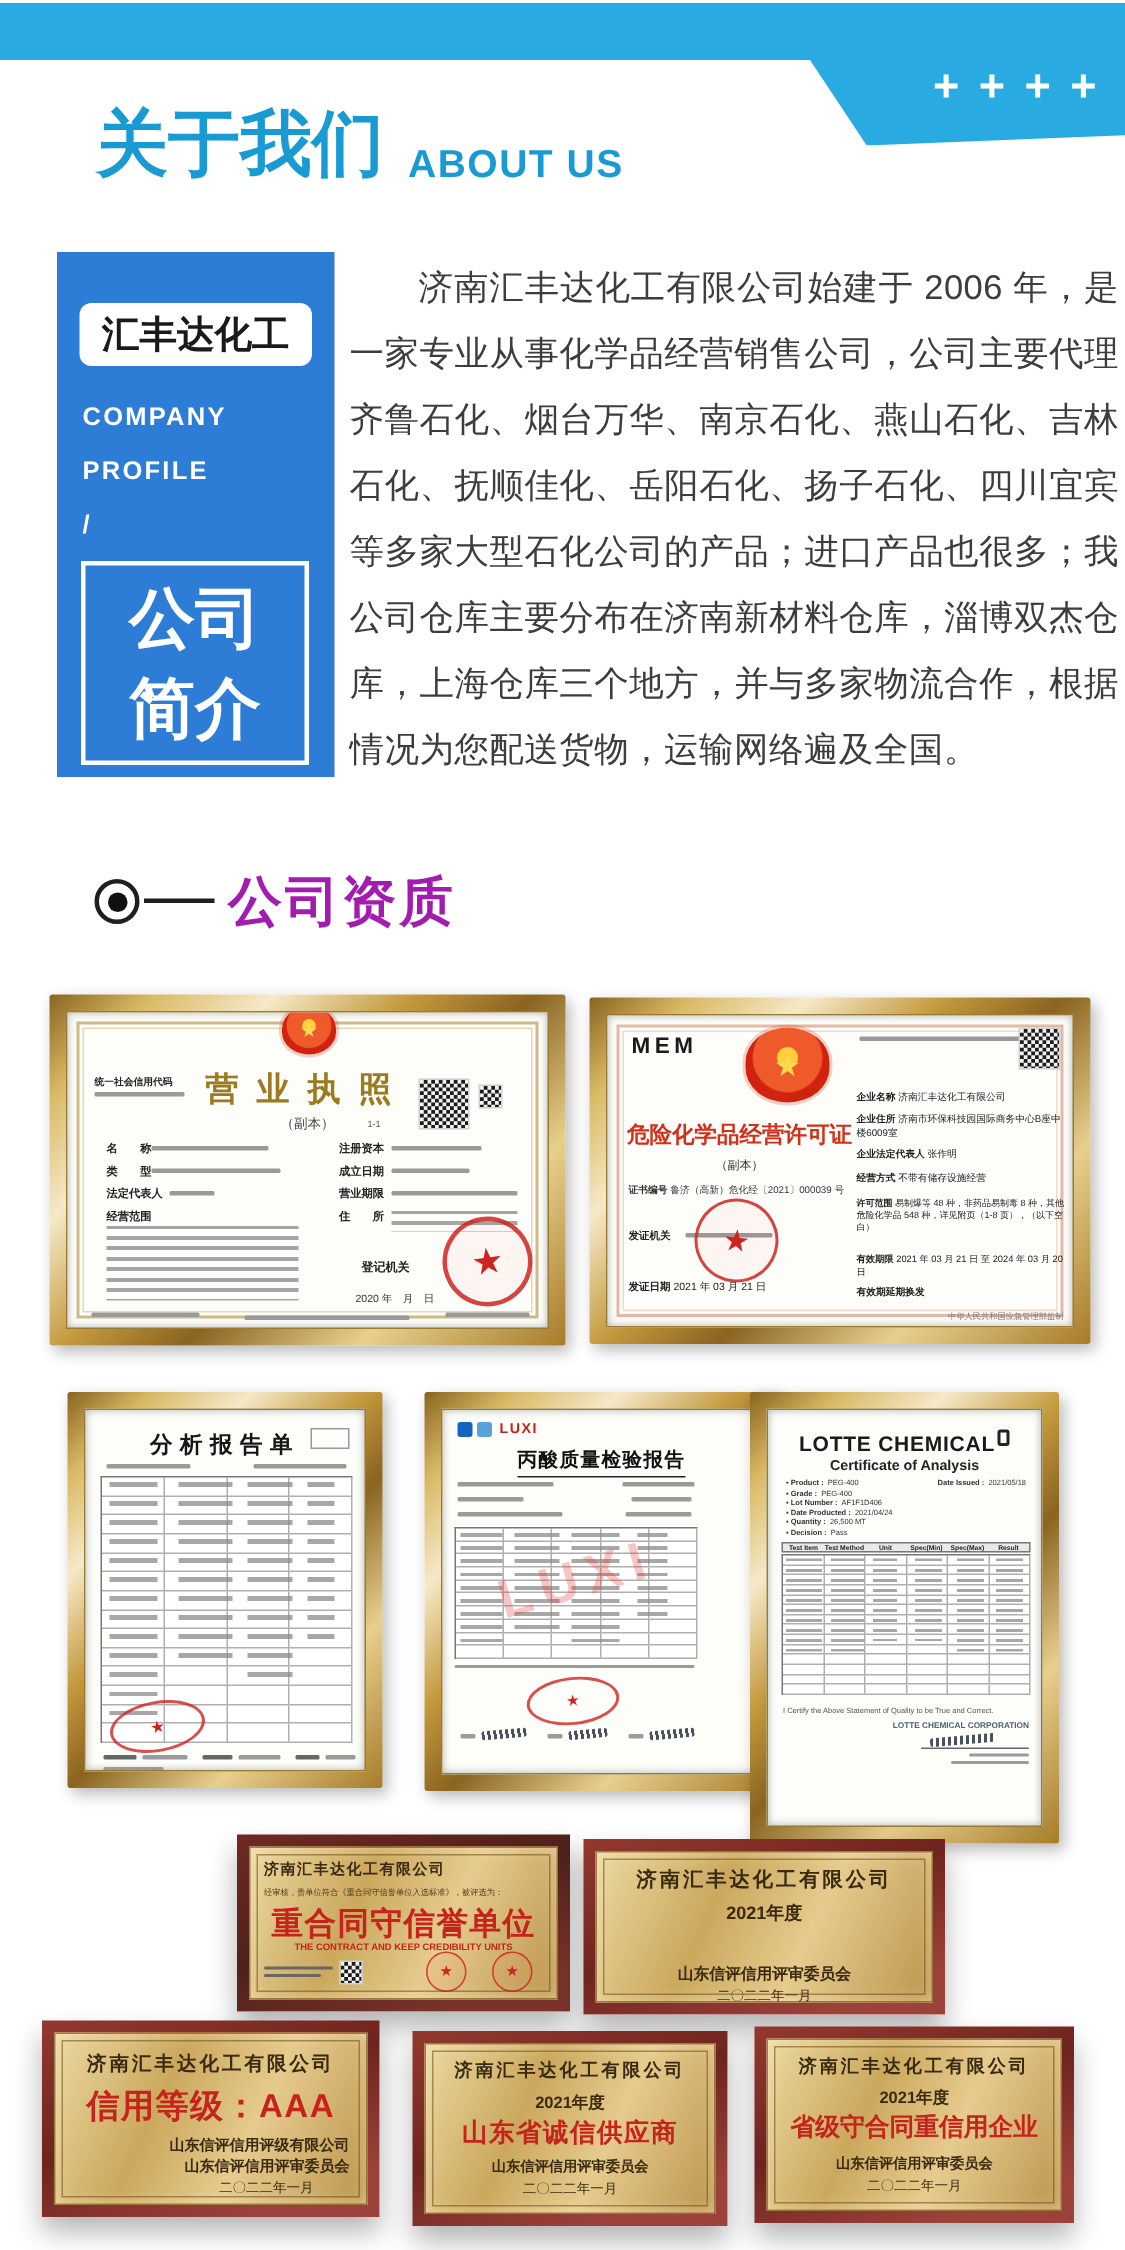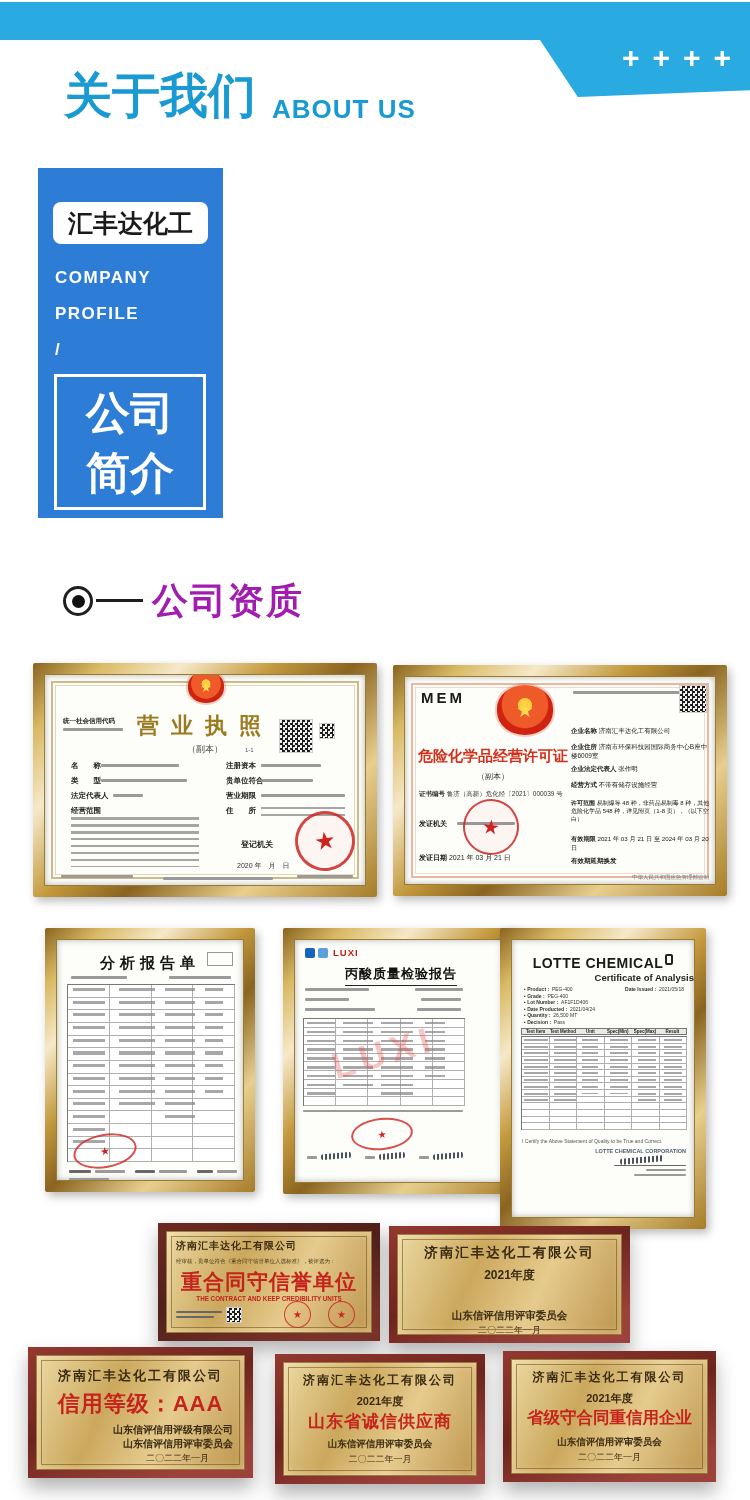--- a/index.html
+++ b/index.html
@@ -86,20 +86,21 @@
   <section class="profile-box">
     <div class="badge">汇丰达化工</div>
     <div class="en" style="top:100px">COMPANY</div>
     <div class="en" style="top:136px">PROFILE</div>
     <div class="en" style="top:172px">/</div>
     <div class="intro-frame">
       <div>公司</div>
       <div>简介</div>
     </div>
   </section>
+  <p class="about-text">济南汇丰达化工有限公司始建于 2006 年，是一家专业从事化学品经营销售公司，公司主要代理齐鲁石化、烟台万华、南京石化、燕山石化、吉林石化、抚顺佳化、岳阳石化、扬子石化、四川宜宾等多家大型石化公司的产品；进口产品也很多；我公司仓库主要分布在济南新材料仓库，淄博双杰仓库，上海仓库三个地方，并与多家物流合作，根据情况为您配送货物，运输网络遍及全国。</p>
 
   <span class="bullseye">
       <span class="dot"></span>
     </span>
   <span class="dash"></span>
   <h2 class="sec-title">公司资质</h2>
 
   <div class="gold-frame" style="left:33px;top:663px;width:344px;height:234px">
     <div class="doc">
       <div class="cert-border"></div>
@@ -116,21 +117,21 @@
       <div class="tl" style="left:56px;top:89px;width:78px"></div>
       <div class="abs lbl" style="left:26px;top:101px;font-size:7.5px">类　　型</div>
       <div class="tl" style="left:56px;top:104px;width:86px"></div>
       <div class="abs lbl" style="left:26px;top:116px;font-size:7.5px">法定代表人</div>
       <div class="tl" style="left:68px;top:119px;width:30px"></div>
       <div class="abs lbl" style="left:26px;top:131px;font-size:7.5px">经营范围</div>
       <div class="tblock" style="left:26px;top:142px;width:128px;height:50px"></div>
 
       <div class="abs lbl" style="left:181px;top:86px;font-size:7.5px">注册资本</div>
       <div class="tl" style="left:216px;top:89px;width:60px"></div>
-      <div class="abs lbl" style="left:181px;top:101px;font-size:7.5px">贵单位符合</div>
+      <div class="abs lbl" style="left:181px;top:101px;font-size:7.5px">成立日期</div>
       <div class="tl" style="left:216px;top:104px;width:52px"></div>
       <div class="abs lbl" style="left:181px;top:116px;font-size:7.5px">营业期限</div>
       <div class="tl" style="left:216px;top:119px;width:84px"></div>
       <div class="abs lbl" style="left:181px;top:131px;font-size:7.5px">住　　所</div>
       <div class="tblock" style="left:216px;top:132px;width:84px;height:14px"></div>
 
       <div class="sealc" style="left:250px;top:136px;width:60px;height:60px;font-size:24px;transform:rotate(-8deg)">★</div>
       <div class="abs lbl" style="left:196px;top:164px;font-size:8px">登记机关</div>
       <div class="abs" style="left:192px;top:186px;font-size:7px;color:#333">2020 年　月　日</div>
 
@@ -351,21 +352,21 @@
       <div class="tl" style="left:124px;top:216px;width:10px"></div>
       <div class="squig" style="left:138px;top:213px;width:30px"></div>
     </div>
   </div>
 
   <div class="gold-frame" style="left:500px;top:928px;width:206px;height:301px">
     <div class="doc">
       <div class="abs" style="left:0;top:14px;width:100%;text-align:center">
         <span style="font-size:14px;font-weight:800;color:#1a1a1a;letter-spacing:.5px">LOTTE CHEMICAL</span><span style="display:inline-block;width:8px;height:11px;border:2px solid #222;border-radius:2px;margin-left:2px;transform:translateY(-3px)"></span>
       </div>
-      <div class="abs" style="left:0;top:32px;width:100%;text-align:right;font-size:9.5px;font-weight:bold;color:#222">Certificate of Analysis</div>
+      <div class="abs" style="left:0;top:32px;width:100%;text-align:center;font-size:9.5px;font-weight:bold;color:#222">Certificate of Analysis</div>
 
       <div class="abs" style="left:12px;top:46px;font-size:5px;color:#333;line-height:6.6px">
         <div>▪ <b>Product :</b>&nbsp;&nbsp;<span>PEG-400</span></div>
         <div>▪ <b>Grade :</b>&nbsp;&nbsp;<span>PEG-400</span></div>
         <div>▪ <b>Lot Number :</b>&nbsp;&nbsp;<span>AF1F1D406</span></div>
         <div>▪ <b>Date Producted :</b>&nbsp;&nbsp;<span>2021/04/24</span></div>
         <div>▪ <b>Quantity :</b>&nbsp;&nbsp;<span>26,500 MT</span></div>
         <div>▪ <b>Decision :</b>&nbsp;&nbsp;<span>Pass</span></div>
       </div>
       <div class="abs" style="right:10px;top:46px;font-size:5px;color:#333">

